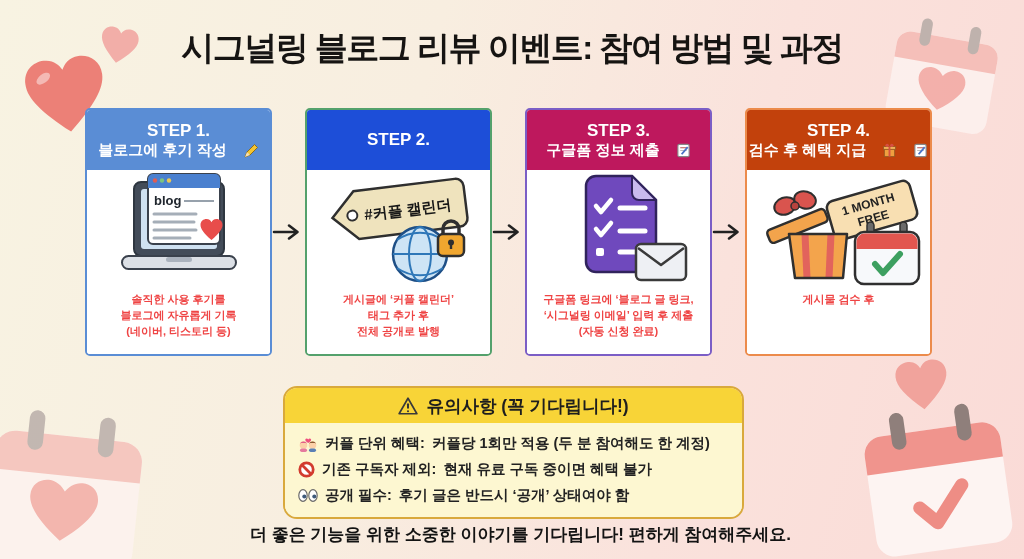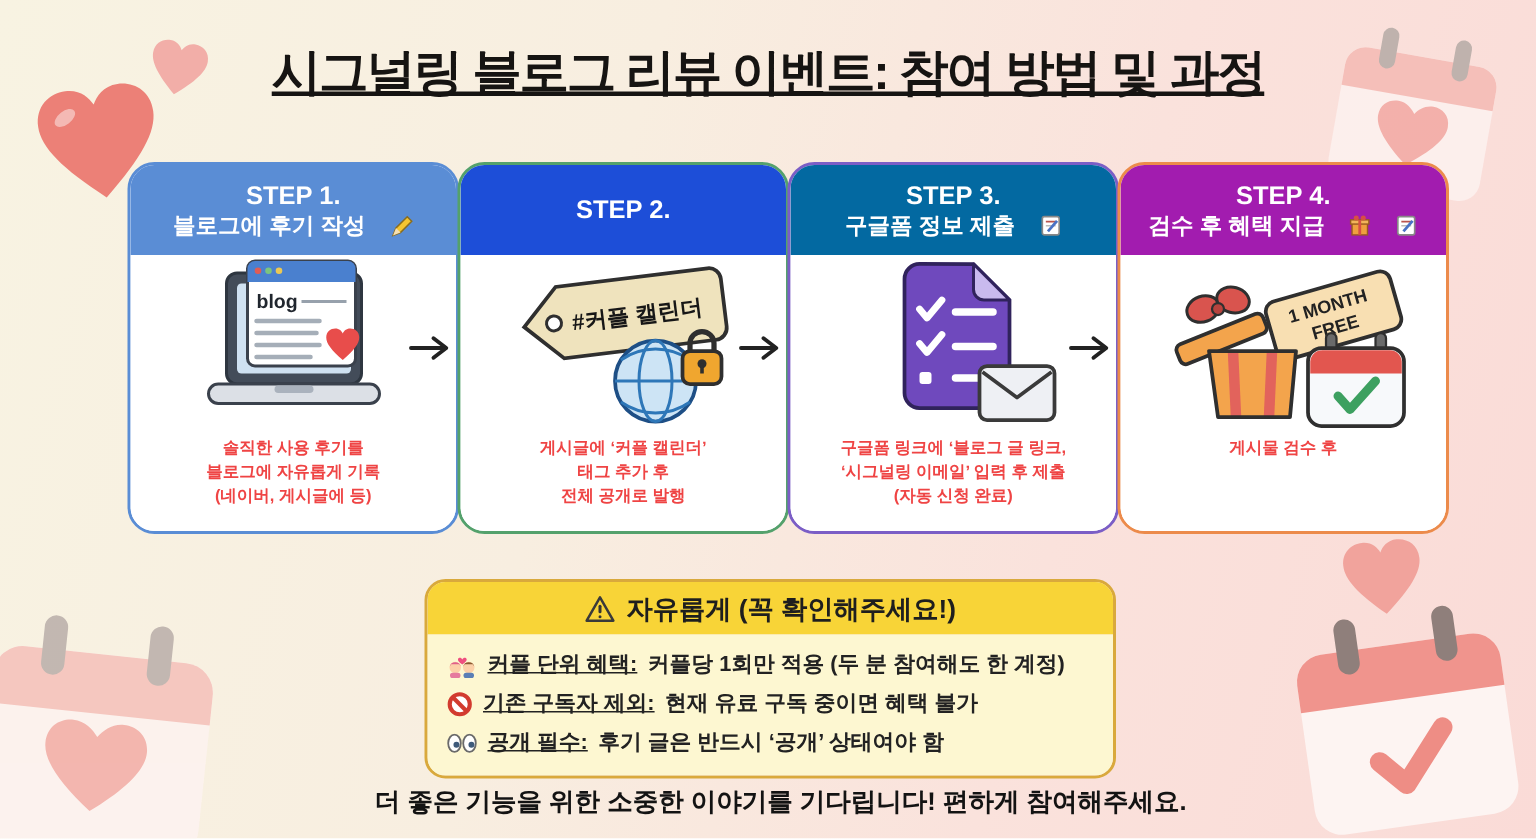--- a/index.html
+++ b/index.html
@@ -4,43 +4,43 @@
 <style>
   * { margin:0; padding:0; box-sizing:border-box; }
   html,body { width:1024px; height:559px; overflow:hidden;
     font-family:"Liberation Sans","DejaVu Sans",sans-serif; }
   .canvas { position:relative; width:1024px; height:559px; overflow:hidden;
     background:linear-gradient(105deg,#f8f3e2 0%,#f8eee0 38%,#fae2dc 68%,#fadbd7 100%); }
 
   .deco { position:absolute; z-index:0; }
 
   .title { position:absolute; top:26px; left:0; width:100%; text-align:center;
-    font-size:33px; font-weight:800; color:#161412; letter-spacing:-1.5px; z-index:2;text-decoration:underline; }
-
-  .card { position:absolute; top:108px; width:221px; height:248px; border-radius:18px;
+    font-size:33px; font-weight:800; color:#161412; letter-spacing:-1.5px; z-index:2; }
+
+  .card { position:absolute; top:108px; width:187px; height:248px; border-radius:5px;
     border:2px solid; background:#fff; z-index:2; display:flex; flex-direction:column; overflow:hidden; }
   .card-header { height:60px; display:flex; flex-direction:column; justify-content:center;
     align-items:center; color:#fff; font-weight:800; flex:none; }
   .step-label { font-size:17px; line-height:1.25; }
   .step-subtitle { font-size:15px; display:flex; align-items:center; gap:16px; white-space:nowrap; }
   .card-body { flex:1; display:flex; flex-direction:column; align-items:center; background:#fff; }
   .illus { height:120px; display:flex; align-items:flex-start; justify-content:center; margin-top:2px; }
   .card-lines { text-align:center; font-size:11px; font-weight:700; color:#ef4444;
     line-height:1.45; white-space:nowrap; }
 
   .flow-arrow { position:absolute; top:222px; z-index:2; }
 
   .notice { position:absolute; left:283px; top:386px; width:461px; border:2px solid #d9a93c;
     border-radius:14px; overflow:hidden; z-index:2; }
   .notice-header { background:#f8d437; height:35px; display:flex; align-items:center;
     justify-content:center; gap:8px; font-size:17.5px; font-weight:800; color:#1e1e1e; }
   .notice-body { background:#fdf7d1; padding:7px 13px 9px; }
   .notice-item { display:flex; align-items:center; gap:7px; font-size:14.5px; font-weight:700;
     color:#222; line-height:1.8; white-space:nowrap; }
-  .notice-item .nbold { font-weight:800;text-decoration:underline; }
+  .notice-item .nbold { font-weight:800; }
 
   .footer { position:absolute; top:523px; left:0; width:100%; text-align:center;
     font-size:17px; font-weight:800; color:#131313; z-index:2;padding-left:17px; }
 </style>
 </head>
 <body>
 
 <div class="canvas">
 
   <svg class="deco" style="left:22px;top:54px;transform:rotate(-8deg);" width="88" height="82" viewBox="0 0 100 92">
@@ -105,21 +105,21 @@
           <line x1="50" y1="42" x2="92" y2="42" stroke="#a5aeb8" stroke-width="3" stroke-linecap="round"></line>
           <line x1="50" y1="50" x2="90" y2="50" stroke="#a5aeb8" stroke-width="3" stroke-linecap="round"></line>
           <line x1="50" y1="58" x2="92" y2="58" stroke="#a5aeb8" stroke-width="3" stroke-linecap="round"></line>
           <line x1="50" y1="66" x2="86" y2="66" stroke="#a5aeb8" stroke-width="3" stroke-linecap="round"></line>
           <path transform="translate(95,46) scale(0.25)" d="M50 88 C20 62 6 44 6 28 C6 12 18 4 30 4 C41 4 47 11 50 17 C53 11 59 4 70 4 C82 4 94 12 94 28 C94 44 80 62 50 88 Z" fill="#e84d4b"></path>
         </svg>
       </div>
       <div class="card-lines">
         <div>솔직한 사용 후기를</div>
         <div>블로그에 자유롭게 기록</div>
-        <div>(네이버, 게시글에 등)</div>
+        <div>(네이버, 티스토리 등)</div>
       </div>
     </div>
   </div>
 
   <svg class="flow-arrow" style="left:272px;" width="30" height="20" viewBox="0 0 30 20">
     <path d="M2 10 H24 M17 3.5 L25.5 10 L17 16.5" fill="none" stroke="#222" stroke-width="2.6" stroke-linecap="round" stroke-linejoin="round"></path>
   </svg>
 
   <div class="card" style="left:305px;border-color:#54a16c;">
     <div class="card-header" style="background:#1d4ed8;">
@@ -151,21 +151,21 @@
         <div>전체 공개로 발행</div>
       </div>
     </div>
   </div>
 
   <svg class="flow-arrow" style="left:492px;" width="30" height="20" viewBox="0 0 30 20">
     <path d="M2 10 H24 M17 3.5 L25.5 10 L17 16.5" fill="none" stroke="#222" stroke-width="2.6" stroke-linecap="round" stroke-linejoin="round"></path>
   </svg>
 
   <div class="card" style="left:525px;border-color:#7b5ec6;">
-    <div class="card-header" style="background:#0369a1;">
+    <div class="card-header" style="background:#be185d;">
       <div class="step-label">STEP 3.</div>
       <div class="step-subtitle">
         <span>구글폼 정보 제출</span>
         <svg width="15" height="15" viewBox="0 0 16 16">
             <rect x="2" y="1.5" width="12" height="13" rx="1.5" fill="#fff" stroke="#888" stroke-width="1.2"></rect>
             <line x1="4.5" y1="5" x2="11.5" y2="5" stroke="#b9544e" stroke-width="1.2"></line>
             <line x1="4.5" y1="8" x2="11.5" y2="8" stroke="#bbb" stroke-width="1.2"></line>
             <line x1="6" y1="12" x2="12.5" y2="4.5" stroke="#4a72c4" stroke-width="2"></line>
           </svg>
       </div>
@@ -193,21 +193,21 @@
         <div>(자동 신청 완료)</div>
       </div>
     </div>
   </div>
 
   <svg class="flow-arrow" style="left:712px;" width="30" height="20" viewBox="0 0 30 20">
     <path d="M2 10 H24 M17 3.5 L25.5 10 L17 16.5" fill="none" stroke="#222" stroke-width="2.6" stroke-linecap="round" stroke-linejoin="round"></path>
   </svg>
 
   <div class="card" style="left:745px;border-color:#ec8b4b;">
-    <div class="card-header" style="background:#a21caf;">
+    <div class="card-header" style="background:#c2410c;">
       <div class="step-label">STEP 4.</div>
       <div class="step-subtitle">
         <span>검수 후 혜택 지급</span>
         <svg width="15" height="15" viewBox="0 0 16 16">
             <rect x="2.5" y="6" width="11" height="8.5" fill="#ef9f3f" stroke="#9a5a20" stroke-width="1"></rect>
             <rect x="1.5" y="3.8" width="13" height="3" fill="#f2b45a" stroke="#9a5a20" stroke-width="1"></rect>
             <rect x="7" y="3.8" width="2" height="10.7" fill="#d84f44"></rect>
             <circle cx="5.5" cy="2.5" r="1.8" fill="#d84f44"></circle>
             <circle cx="10.5" cy="2.5" r="1.8" fill="#d84f44"></circle>
           </svg>
@@ -254,21 +254,21 @@
     </div>
   </div>
 
   <div class="notice">
     <div class="notice-header">
       <svg width="20" height="18" viewBox="0 0 18 16">
         <path d="M9 1 L17 15 H1 Z" fill="#f8d437" stroke="#3a3a3a" stroke-width="1.5" stroke-linejoin="round"></path>
         <rect x="8.1" y="5.5" width="1.8" height="5" rx="0.9" fill="#333"></rect>
         <rect x="8.1" y="11.8" width="1.8" height="1.8" rx="0.9" fill="#333"></rect>
       </svg>
-      <span>자유롭게 (꼭 확인해주세요!)</span>
+      <span>유의사항 (꼭 기다립니다!)</span>
     </div>
     <div class="notice-body">
       <div class="notice-item">
         <svg width="20" height="17" viewBox="0 0 20 17">
           <path d="M10.2 4.6 C9.6 3.2 7.8 3.1 7.3 4.4 C7 5.4 8.1 6.6 10.2 8 C12.3 6.6 13.4 5.4 13.1 4.4 C12.6 3.1 10.8 3.2 10.2 4.6 Z" fill="#ef4f7f"></path>
           <circle cx="5.5" cy="10" r="3.8" fill="#fcd0a8"></circle>
           <path d="M1.8 9.5 a3.8 3.8 0 0 1 7.4 0 l-1 -1.6 h-5.4 Z" fill="#e0608a"></path>
           <circle cx="14.5" cy="10" r="3.8" fill="#fcd0a8"></circle>
           <path d="M10.8 9.5 a3.8 3.8 0 0 1 7.4 0 l-1 -1.6 h-5.4 Z" fill="#8a5a32"></path>
           <rect x="2" y="13.5" width="7" height="3.5" rx="1.7" fill="#e57a9e"></rect>

